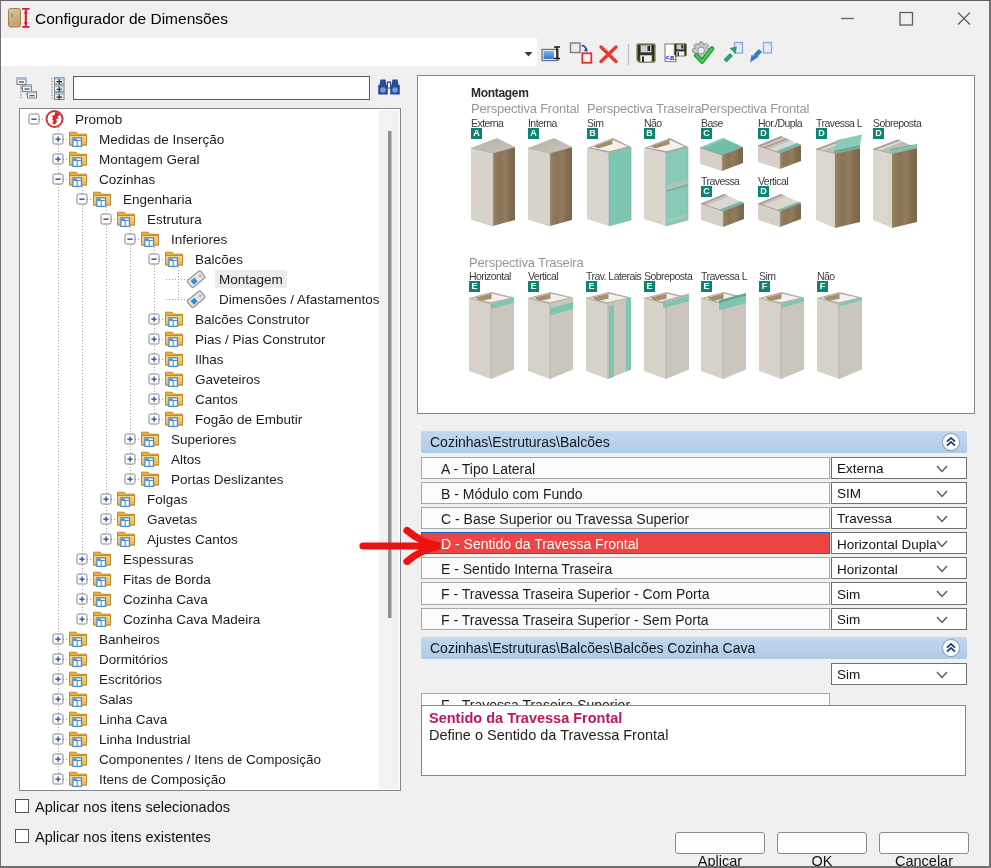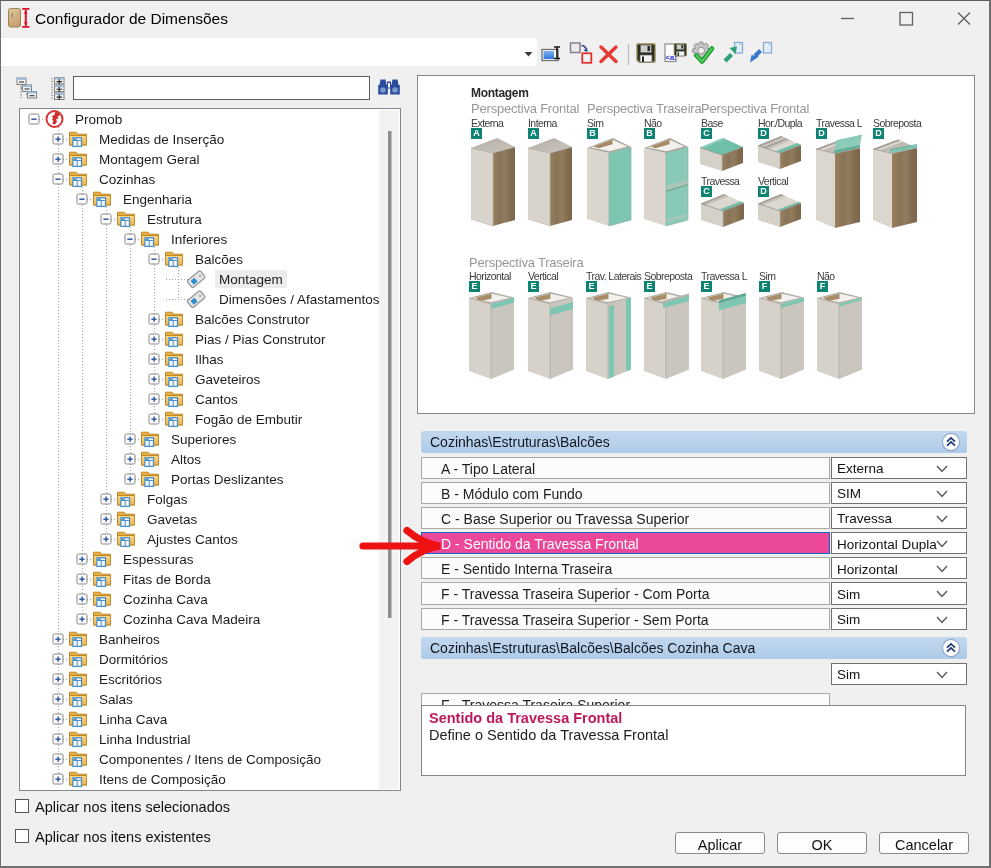--- a/index.html
+++ b/index.html
@@ -9,29 +9,29 @@
          font-size:9px; font-weight:bold; text-align:center; line-height:11px; }
 .clab  { position:absolute; font-size:10.5px; letter-spacing:-0.55px; color:#3c3c3c; white-space:nowrap; }
 .cpersp{ position:absolute; font-size:13px; letter-spacing:-0.2px; color:#979797; white-space:nowrap; }
 .cmont { position:absolute; font-size:12px; letter-spacing:-0.3px; font-weight:bold; color:#2a2a2a; }
 .phead { position:absolute; width:546px; height:21.5px; border-radius:2.5px;
          background:linear-gradient(#c3d8ee,#aecbe8); color:#14161f; font-size:14px;
          padding:3px 0 0 9px; }
 .prow  { position:absolute; width:409px; height:22.2px; background:#fbfbfb;
          border:1px solid #a8a8a8; font-size:14px; color:#1c1c1c; padding:3px 0 0 19px;
          white-space:nowrap; }
-.psel  { background:#ec4899; border-color:#0a69c9; color:#fff; }
+.psel  { background:#ef4444; border-color:#0a69c9; color:#fff; }
 .pcombo{ position:absolute; width:136px; height:22.2px; background:#fff;
          border:1px solid #707070; font-size:13.5px; color:#111; padding:3.5px 0 0 5px; }
 .dtit  { position:absolute; font-size:14.5px; font-weight:bold; color:#be185d; }
 .dtxt  { position:absolute; font-size:14.5px; color:#222; }
 .cb    { position:absolute; width:14px; height:14px; background:#fff; border:1px solid #555; }
 .cblab { position:absolute; font-size:14.5px; color:#111; white-space:nowrap;text-align:center; }
 .btn   { position:absolute; width:90px; height:22px; background:#fdfdfd; border:1px solid #8a8a8a;
-         border-radius:3px; font-size:14.5px; color:#111; text-align:center; padding-top:4px; }
+         border-radius:3px; font-size:14.5px; color:#111; text-align:center; padding-top:20px; }
 </style></head>
 <body>
 <div style="position:absolute;left:0;top:0;width:987px;height:36px;background:#f0f0f0">
 <svg width="24" height="22" viewBox="0 0 24 22" style="position:absolute;left:7px;top:7px">
  <defs>
         <linearGradient id="doorg" x1="0" y1="0" x2="0.4" y2="1">
   <stop offset="0" stop-color="#e3c898"></stop>
           <stop offset="1" stop-color="#c3a172"></stop>
         </linearGradient>
       </defs>

